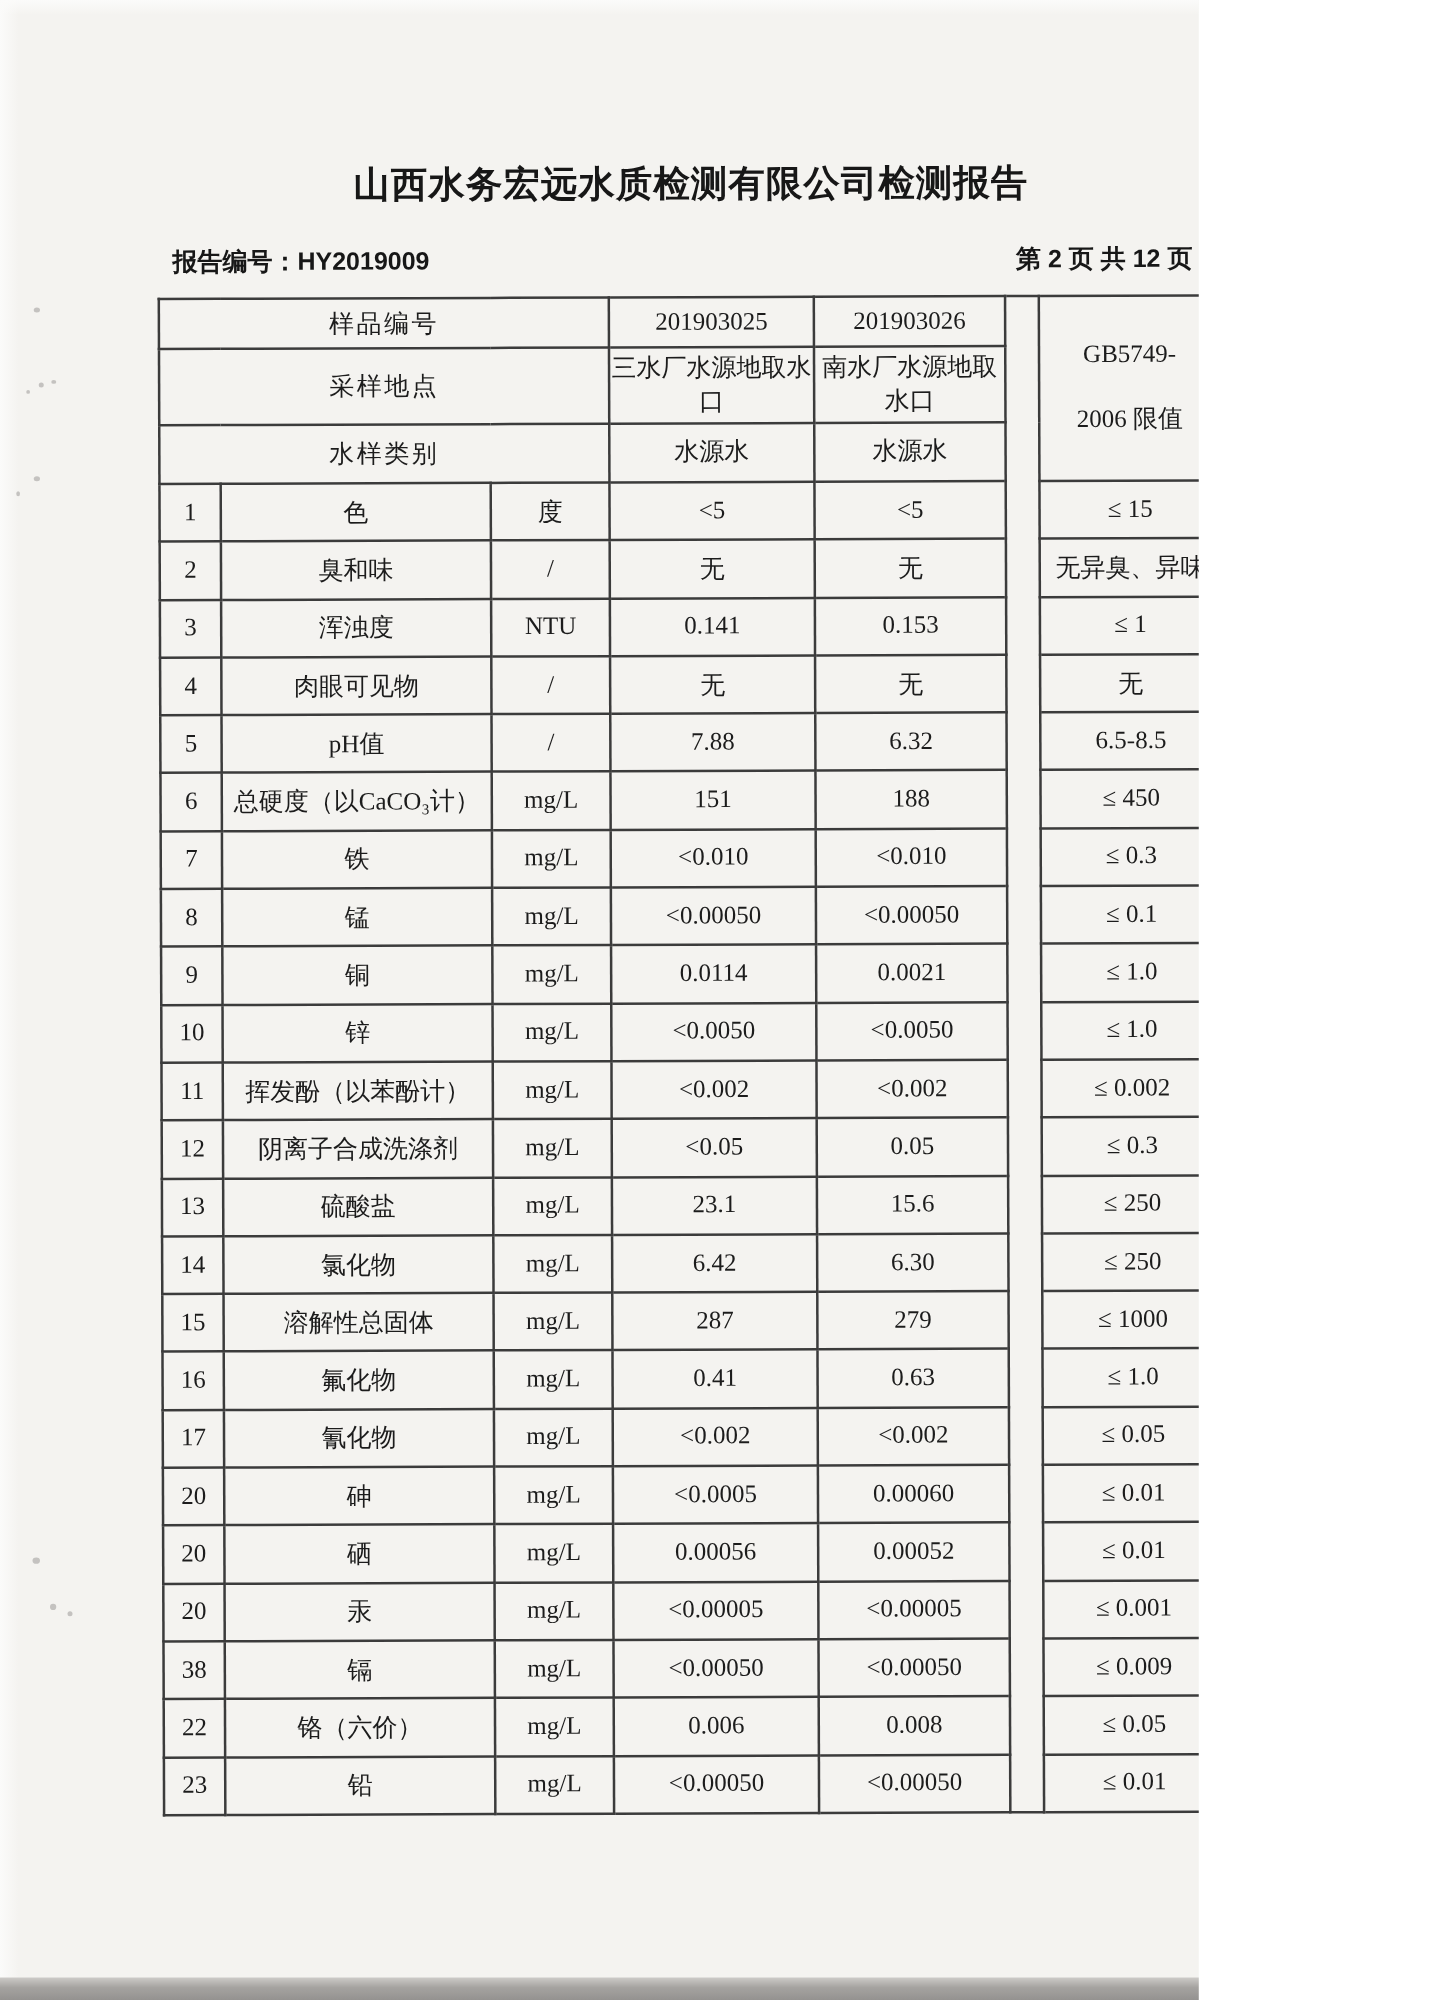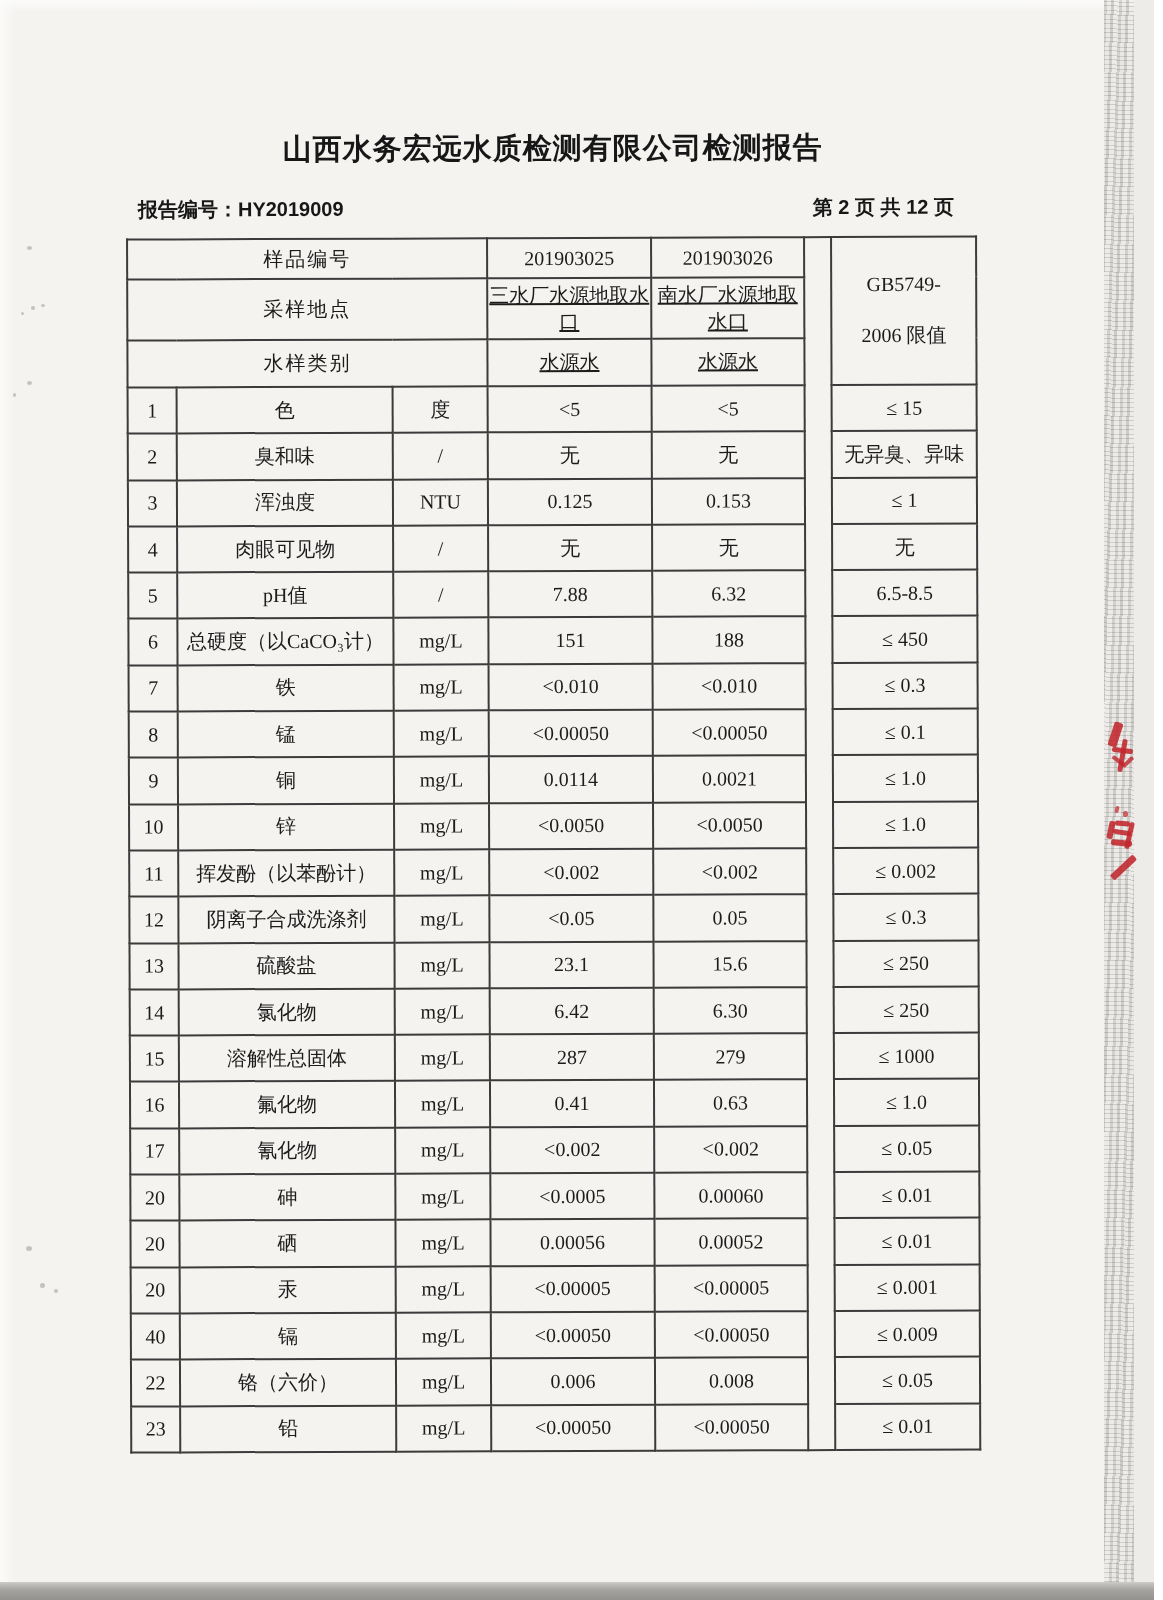--- a/index.html
+++ b/index.html
@@ -1,22 +1,23 @@
 <!DOCTYPE html>
 <html><head>
 <meta charset="utf-8">
 <style>
   html,body{margin:0;padding:0;}
   .page{
     position:relative;
-    width:1154px;height:1600px;
+    width:936px;height:1600px;
     background:#f4f3f0;
     overflow:hidden;
     font-family:"Liberation Serif","DejaVu Serif",serif;
     color:#1c1c1c;
+    padding-left:23px;
   }
   
   .edge-left{position:absolute;left:0;top:0;width:15px;height:1600px;background:linear-gradient(90deg,#fbfbfa,rgba(251,251,250,0));}
   .edge-top{position:absolute;left:0;top:0;width:1163px;height:12px;background:linear-gradient(180deg,#fbfbfa,rgba(251,251,250,0));}
   
   .scan-strip-right{
     position:absolute;top:0;left:1104px;width:30px;height:1600px;
     background:
       repeating-linear-gradient(2deg,rgba(110,106,102,.28) 0 1px,rgba(205,201,196,.12) 1px 4px,rgba(90,87,84,.22) 4px 5px,rgba(190,186,181,.10) 5px 9px),
       repeating-linear-gradient(92deg,rgba(140,136,131,.30) 0 3px,rgba(200,196,191,.12) 3px 7px,rgba(120,116,112,.30) 7px 10px,rgba(225,222,217,.10) 10px 15px);
@@ -49,21 +50,21 @@
   table.report td{
     border:2px solid #3b3b3b;
     text-align:center;vertical-align:middle;
     padding:0;font-size:20px;color:#1c1c1c;
   }
   tbody tr:nth-child(1){height:40px;}
   tbody tr:nth-child(2){height:61px;}
   tbody tr:nth-child(3){height:47px;}
   tbody tr:nth-child(n+4){height:46.3px;}
   td.c-head{font-size:21px;letter-spacing:2px;}
-  td.c-loc{font-size:21px;padding:0 17px;line-height:1.35;text-decoration:underline;}
+  td.c-loc{font-size:21px;padding:0 17px;line-height:1.35;}
   td.c-name{text-align:left;padding-left:14px;font-size:21px;}
   td.gap{border-top:2px solid #3b3b3b;border-bottom:2px solid #3b3b3b;}
   td.c-limit-head{font-size:21px;}
   td.c-limit-head .l1{margin-bottom:26px;}
   
   .stamp s{position:absolute;display:block;background:#c2262c;border-radius:2px;opacity:.88;}
   
   .speck{position:absolute;background:#8a8784;border-radius:50%;opacity:.45;}
 </style>
 </head>
@@ -129,21 +130,21 @@
             <td class="c-name">臭和味</td>
             <td>/</td>
             <td>无</td>
             <td>无</td>
             <td>无异臭、异味</td>
           </tr>
           <tr>
             <td>3</td>
             <td class="c-name">浑浊度</td>
             <td>NTU</td>
-            <td>0.125</td>
+            <td>0.141</td>
             <td>0.153</td>
             <td>≤ 1</td>
           </tr>
           <tr>
             <td>4</td>
             <td class="c-name">肉眼可见物</td>
             <td>/</td>
             <td>无</td>
             <td>无</td>
             <td>无</td>
@@ -270,21 +271,21 @@
           </tr>
           <tr>
             <td>20</td>
             <td class="c-name">汞</td>
             <td>mg/L</td>
             <td>&lt;0.00005</td>
             <td>&lt;0.00005</td>
             <td>≤ 0.001</td>
           </tr>
           <tr>
-            <td>40</td>
+            <td>38</td>
             <td class="c-name">镉</td>
             <td>mg/L</td>
             <td>&lt;0.00050</td>
             <td>&lt;0.00050</td>
             <td>≤ 0.009</td>
           </tr>
           <tr>
             <td>22</td>
             <td class="c-name">铬（六价）</td>
             <td>mg/L</td>

